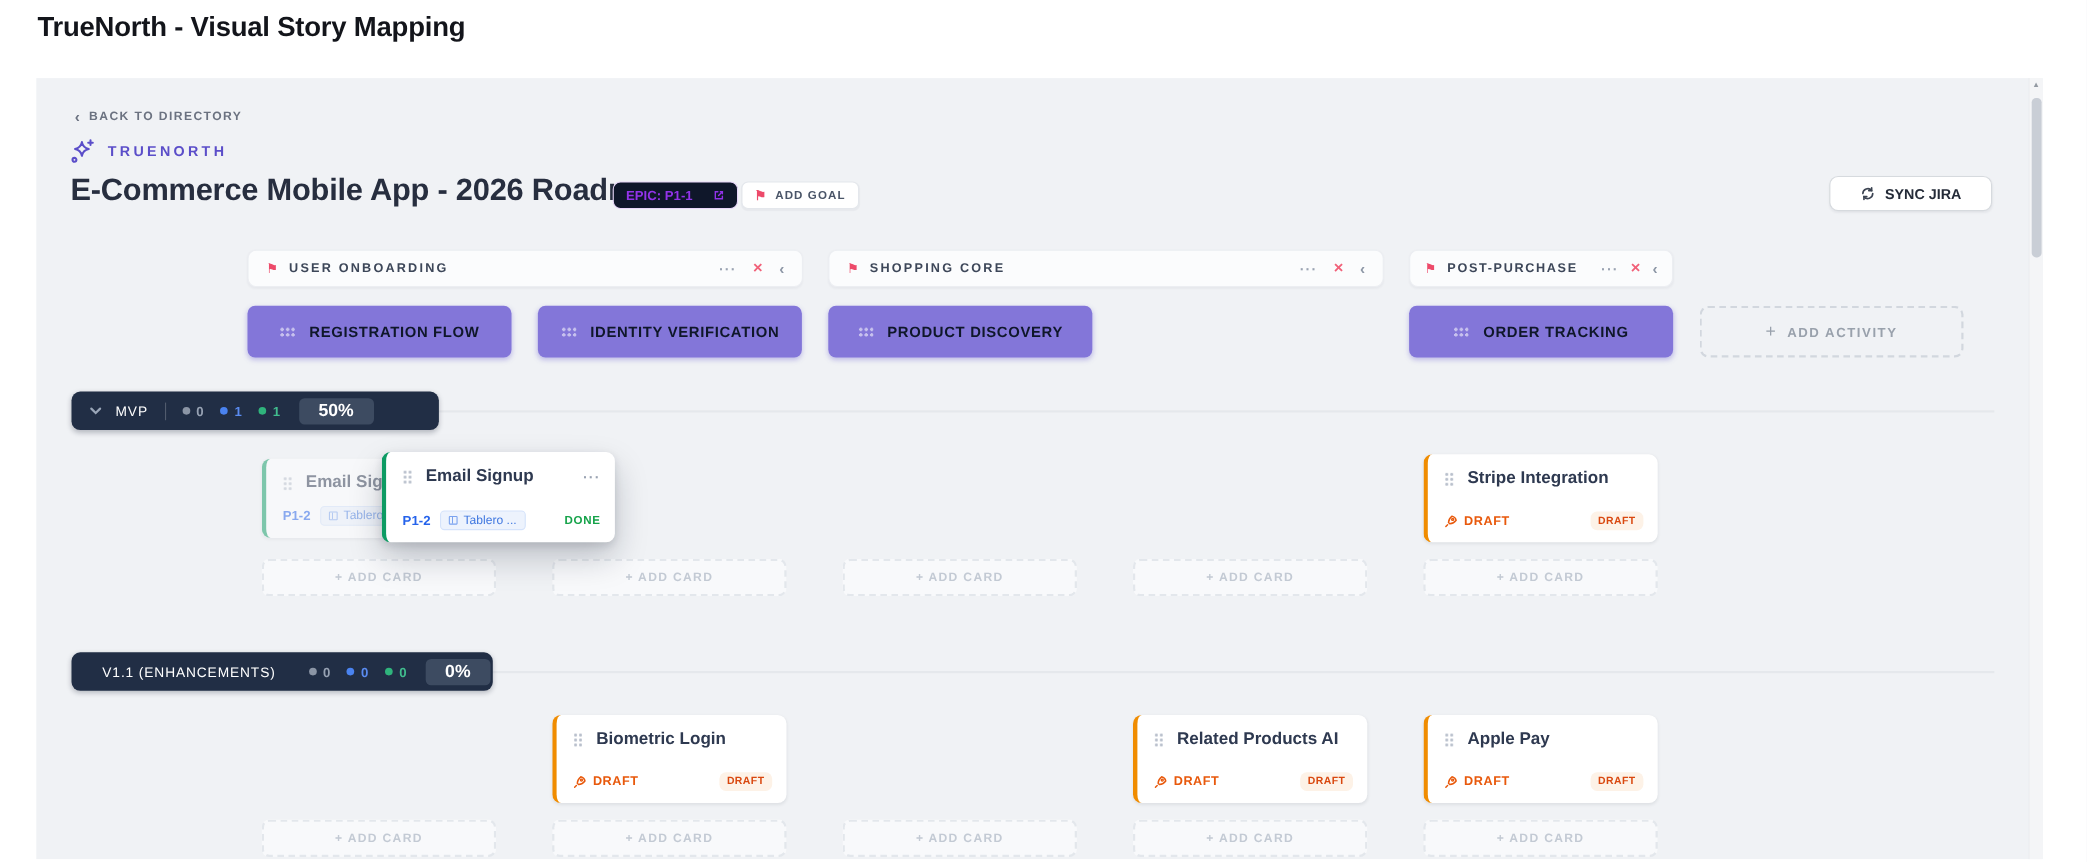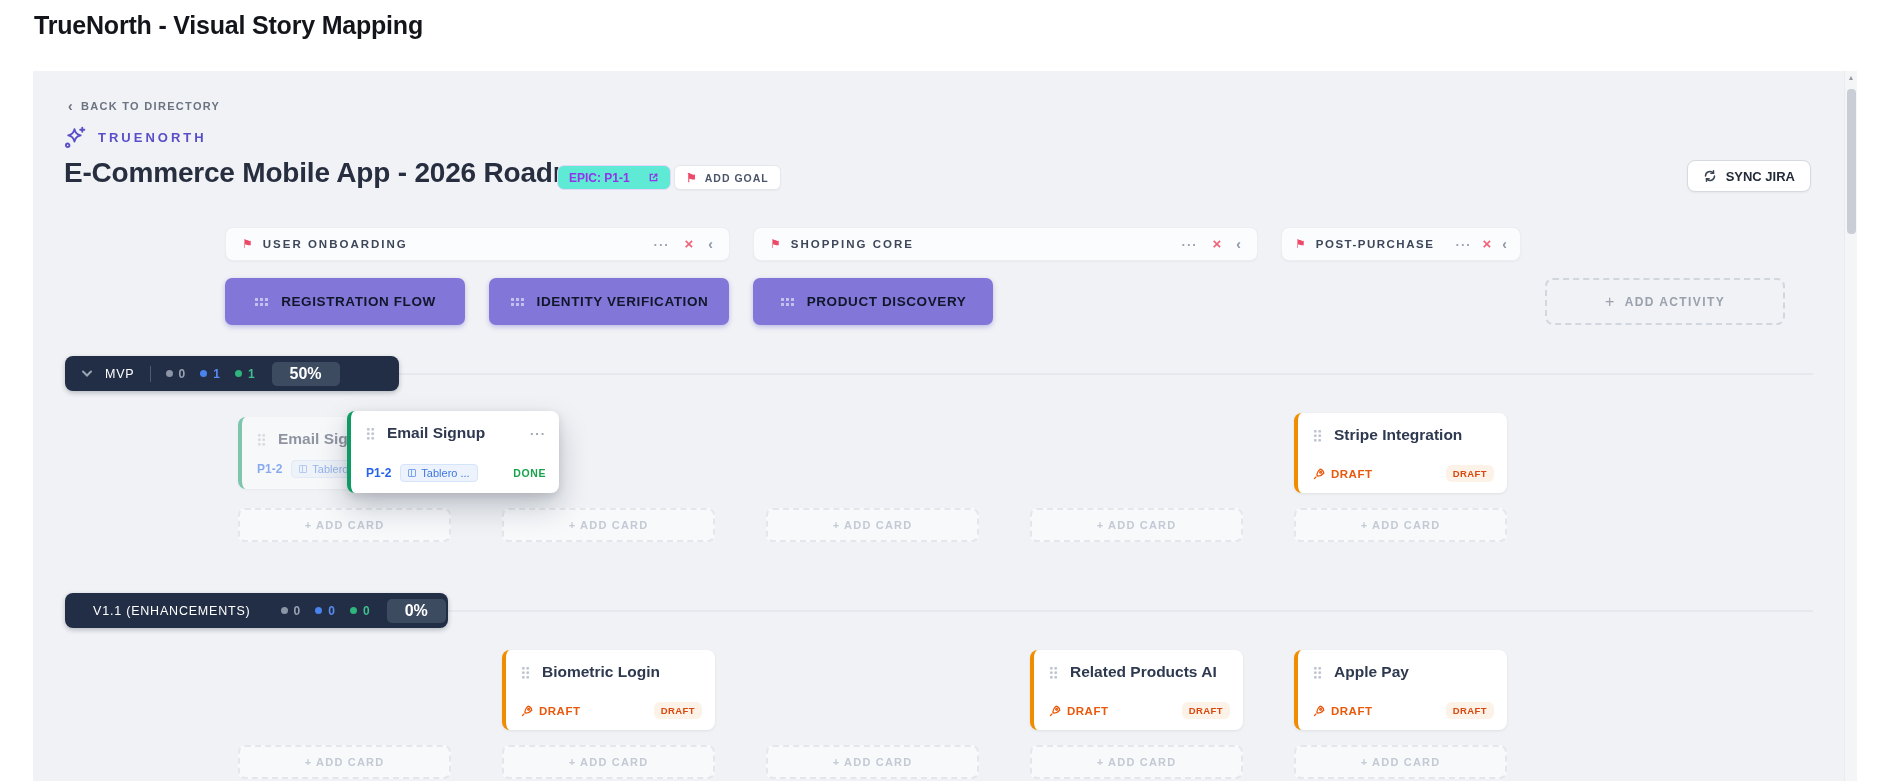--- a/index.html
+++ b/index.html
@@ -17,28 +17,28 @@
     font-size:11px; font-weight:700; letter-spacing:1.3px; color:#6b7280; cursor:pointer; }
   .back .chev { font-size:14px; font-weight:700; line-height:11px; }
 
   
   .brand-row { position:absolute; left:30px; top:54px; display:flex; align-items:center; gap:10px; }
   .brand-text { font-size:13px; font-weight:700; letter-spacing:3px; color:#5b4ec9; }
 
   
   .board-title { position:absolute; left:31px; top:86px; margin:0; font-size:28px; font-weight:700; color:#272e3f; letter-spacing:-0.2px; }
   .epic-badge { position:absolute; left:524px; top:94px; height:25px; display:flex; align-items:center; gap:18px;
-    padding:0 11px; background:#5eead4; border:1px solid #e7d6f8; border-radius:7px;
+    padding:0 11px; background:#0f172a; border:1px solid #e7d6f8; border-radius:7px;
     color:#9333ea; font-size:12px; font-weight:700; cursor:pointer; }
   .add-goal { position:absolute; left:641px; top:94px; height:25px; display:flex; align-items:center; gap:7px;
     padding:0 11px; background:#ffffff; border:1px solid #e4e7ec; border-radius:6px;
     color:#4a5568; font-size:10.5px; font-weight:700; letter-spacing:1px; cursor:pointer; box-shadow:0 1px 1px rgba(16,24,40,.04); }
   .flag { color:#ed4a6a; font-size:12px; line-height:12px; }
   .sync-btn { position:absolute; right:46px; top:89px; height:32px; display:flex; align-items:center; gap:9px;
-    padding:0 15px; background:#ffffff; border:1px solid #d6dade; border-radius:8px;
+    padding:0 27px; background:#ffffff; border:1px solid #d6dade; border-radius:8px;
     color:#242b38; font-size:13px; font-weight:600; cursor:pointer; box-shadow:0 1px 2px rgba(16,24,40,.05); }
 
   
   .goal { position:absolute; top:156px; height:34px; display:flex; align-items:center; padding:0 16px;
     background:#fbfcfd; border:1px solid #eceef2; border-radius:8px; box-shadow:0 1px 2px rgba(16,24,40,.04); }
   .goal .flag { margin-right:10px; }
   .goal-label { font-size:11.5px; font-weight:700; letter-spacing:2px; color:#3d4759; white-space:nowrap; }
   .goal-actions { margin-left:auto; display:flex; align-items:center; gap:15px; }
   .goal-menu { color:#9aa3b2; font-size:13px; font-weight:700; letter-spacing:1px; cursor:pointer; }
   .goal-close { color:#f16179; font-size:15px; font-weight:600; cursor:pointer; line-height:14px; }
@@ -187,20 +187,24 @@
     <span>REGISTRATION FLOW</span>
   </div>
   <div class="activity" style="left:456px;">
     <span class="handle-h"></span>
     <span>IDENTITY VERIFICATION</span>
   </div>
   <div class="activity" style="left:720px;">
     <span class="handle-h"></span>
     <span>PRODUCT DISCOVERY</span>
   </div>
+  <div class="activity" style="left:1248px;">
+    <span class="handle-h"></span>
+    <span>ORDER TRACKING</span>
+  </div>
   <button class="add-activity">
     <span class="plus">+</span>
     <span>ADD ACTIVITY</span>
   </button>
 
   <div class="release-rule" style="top:302px;"></div>
   <div class="release-bar" style="top:285px; width:334px;">
     <svg width="12" height="8" viewBox="0 0 12 8" fill="none" stroke="#9aa6b8" stroke-width="2" stroke-linecap="round">
       <path d="M2 1.5 6 5.5 10 1.5"></path>
     </svg>

